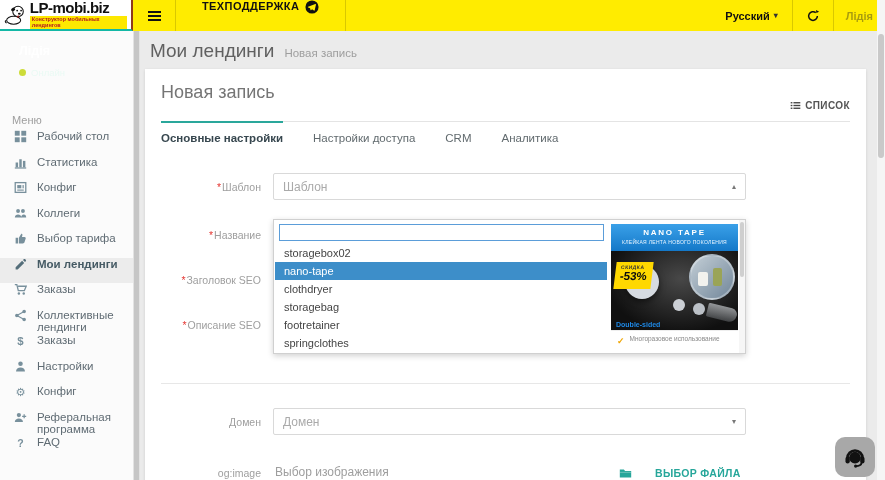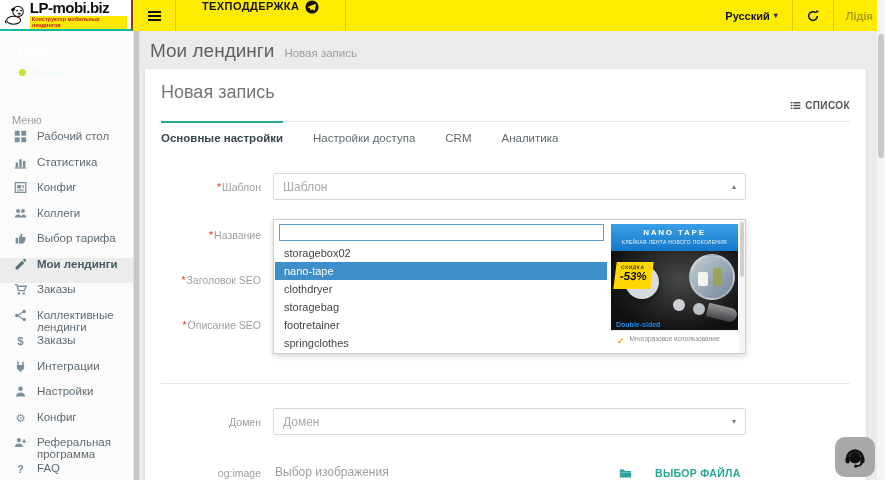--- a/index.html
+++ b/index.html
@@ -339,26 +339,20 @@
     <span>Коллективные лендинги</span>
   </div>
 
   <div class="menu-item">
     <svg class="mi">
           <use href="#dollar-icon"></use>
         </svg>
     <span>Заказы</span>
   </div>
 
-  <div class="menu-item">
-    <svg class="mi">
-          <use href="#plug-icon"></use>
-        </svg>
-    <span>Интеграции</span>
-  </div>
 
   <div class="menu-item">
     <svg class="mi">
           <use href="#person-icon"></use>
         </svg>
     <span>Настройки</span>
   </div>
 
   <div class="menu-item">
     <svg class="mi">

